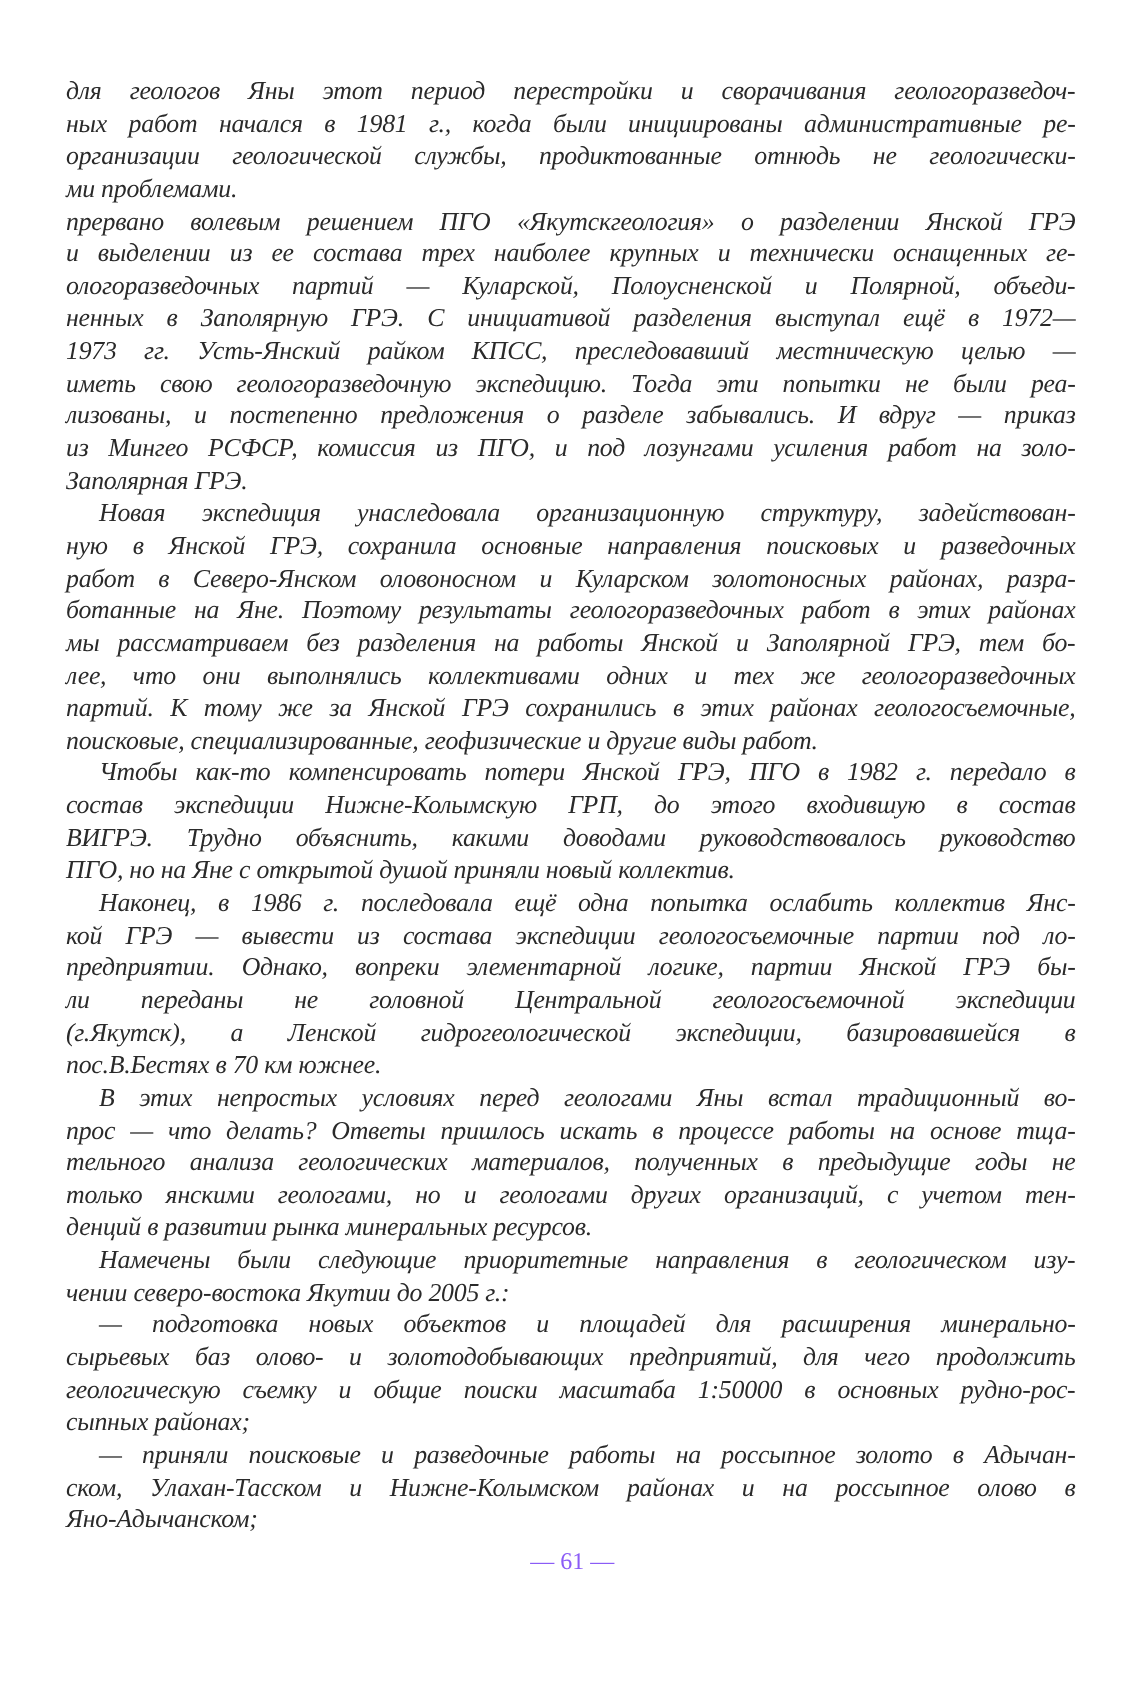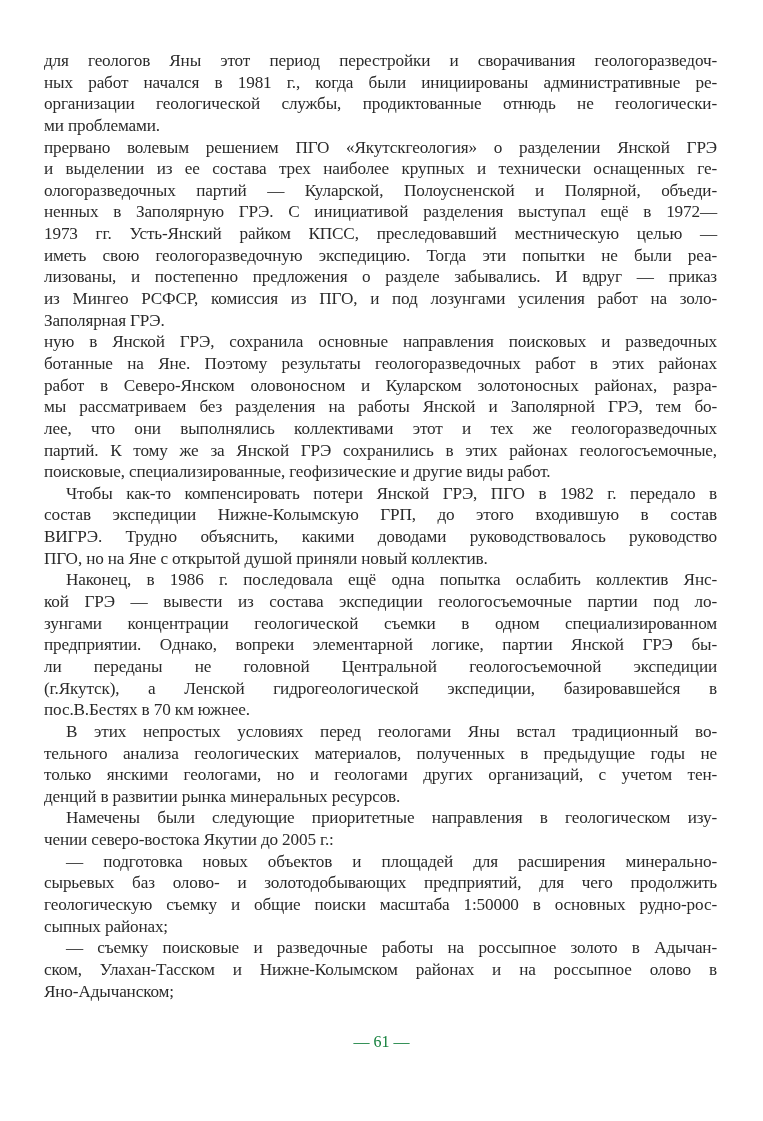--- a/index.html
+++ b/index.html
@@ -18,30 +18,31 @@
   }
   .line {
     display: block;
     height: 21.65px;
     line-height: 21.65px;
     font-size: 17.2px;
     text-align: justify;
     text-align-last: justify;
     white-space: nowrap;
     letter-spacing: -0.15px;
+    font-style: italic;
   }
   .line.last { text-align-last: left; }
   .line.indent { padding-left: 22px; }
   .page-number {
     position: absolute;
     left: 0; width: 763px;
     top: 1033px;
     text-align: center;
     font-size: 16px;
-    color: #15803d;
+    color: #8b5cf6;
   }
 </style>
 </head>
 <body>
 
 <div class="page" id="page-body">
     <div class="paragraph">
       <span class="line">для геологов Яны этот период перестройки и сворачивания геологоразведоч-</span>
       <span class="line">ных работ начался в 1981 г., когда были инициированы административные ре-</span>
       <span class="line">организации геологической службы, продиктованные отнюдь не геологически-</span>
@@ -52,59 +53,60 @@
       <span class="line">и выделении из ее состава трех наиболее крупных и технически оснащенных ге-</span>
       <span class="line">ологоразведочных партий — Куларской, Полоусненской и Полярной, объеди-</span>
       <span class="line">ненных в Заполярную ГРЭ. С инициативой разделения выступал ещё в 1972—</span>
       <span class="line">1973 гг. Усть-Янский райком КПСС, преследовавший местническую целью —</span>
       <span class="line">иметь свою геологоразведочную экспедицию. Тогда эти попытки не были реа-</span>
       <span class="line">лизованы, и постепенно предложения о разделе забывались. И вдруг — приказ</span>
       <span class="line">из Мингео РСФСР, комиссия из ПГО, и под лозунгами усиления работ на золо-</span>
       <span class="line last">Заполярная ГРЭ.</span>
     </div>
     <div class="paragraph">
+      <span class="line indent">Новая экспедиция унаследовала организационную структуру, задействован-</span>
       <span class="line">ную в Янской ГРЭ, сохранила основные направления поисковых и разведочных</span>
+      <span class="line">работ в Северо-Янском оловоносном и Куларском золотоносных районах, разра-</span>
       <span class="line">ботанные на Яне. Поэтому результаты геологоразведочных работ в этих районах</span>
-      <span class="line">работ в Северо-Янском оловоносном и Куларском золотоносных районах, разра-</span>
       <span class="line">мы рассматриваем без разделения на работы Янской и Заполярной ГРЭ, тем бо-</span>
-      <span class="line">лее, что они выполнялись коллективами этот и тех же геологоразведочных</span>
+      <span class="line">лее, что они выполнялись коллективами одних и тех же геологоразведочных</span>
       <span class="line">партий. К тому же за Янской ГРЭ сохранились в этих районах геологосъемочные,</span>
       <span class="line last">поисковые, специализированные, геофизические и другие виды работ.</span>
     </div>
     <div class="paragraph">
       <span class="line indent">Чтобы как-то компенсировать потери Янской ГРЭ, ПГО в 1982 г. передало в</span>
       <span class="line">состав экспедиции Нижне-Колымскую ГРП, до этого входившую в состав</span>
       <span class="line">ВИГРЭ. Трудно объяснить, какими доводами руководствовалось руководство</span>
       <span class="line last">ПГО, но на Яне с открытой душой приняли новый коллектив.</span>
     </div>
     <div class="paragraph">
       <span class="line indent">Наконец, в 1986 г. последовала ещё одна попытка ослабить коллектив Янс-</span>
       <span class="line">кой ГРЭ — вывести из состава экспедиции геологосъемочные партии под ло-</span>
-      <span class="line">зунгами концентрации геологической съемки в одном специализированном</span>
       <span class="line">предприятии. Однако, вопреки элементарной логике, партии Янской ГРЭ бы-</span>
       <span class="line">ли переданы не головной Центральной геологосъемочной экспедиции</span>
       <span class="line">(г.Якутск), а Ленской гидрогеологической экспедиции, базировавшейся в</span>
       <span class="line last">пос.В.Бестях в 70 км южнее.</span>
     </div>
     <div class="paragraph">
       <span class="line indent">В этих непростых условиях перед геологами Яны встал традиционный во-</span>
+      <span class="line">прос — что делать? Ответы пришлось искать в процессе работы на основе тща-</span>
       <span class="line">тельного анализа геологических материалов, полученных в предыдущие годы не</span>
       <span class="line">только янскими геологами, но и геологами других организаций, с учетом тен-</span>
       <span class="line last">денций в развитии рынка минеральных ресурсов.</span>
     </div>
     <div class="paragraph">
       <span class="line indent">Намечены были следующие приоритетные направления в геологическом изу-</span>
       <span class="line last">чении северо-востока Якутии до 2005 г.:</span>
     </div>
     <div class="paragraph">
       <span class="line indent">— подготовка новых объектов и площадей для расширения минерально-</span>
       <span class="line">сырьевых баз олово- и золотодобывающих предприятий, для чего продолжить</span>
       <span class="line">геологическую съемку и общие поиски масштаба 1:50000 в основных рудно-рос-</span>
       <span class="line last">сыпных районах;</span>
     </div>
     <div class="paragraph">
-      <span class="line indent">— съемку поисковые и разведочные работы на россыпное золото в Адычан-</span>
+      <span class="line indent">— приняли поисковые и разведочные работы на россыпное золото в Адычан-</span>
       <span class="line">ском, Улахан-Тасском и Нижне-Колымском районах и на россыпное олово в</span>
       <span class="line last">Яно-Адычанском;</span>
     </div>
   </div>
 
 <div class="page-number">— 61 —</div>
 
 </body></html>

